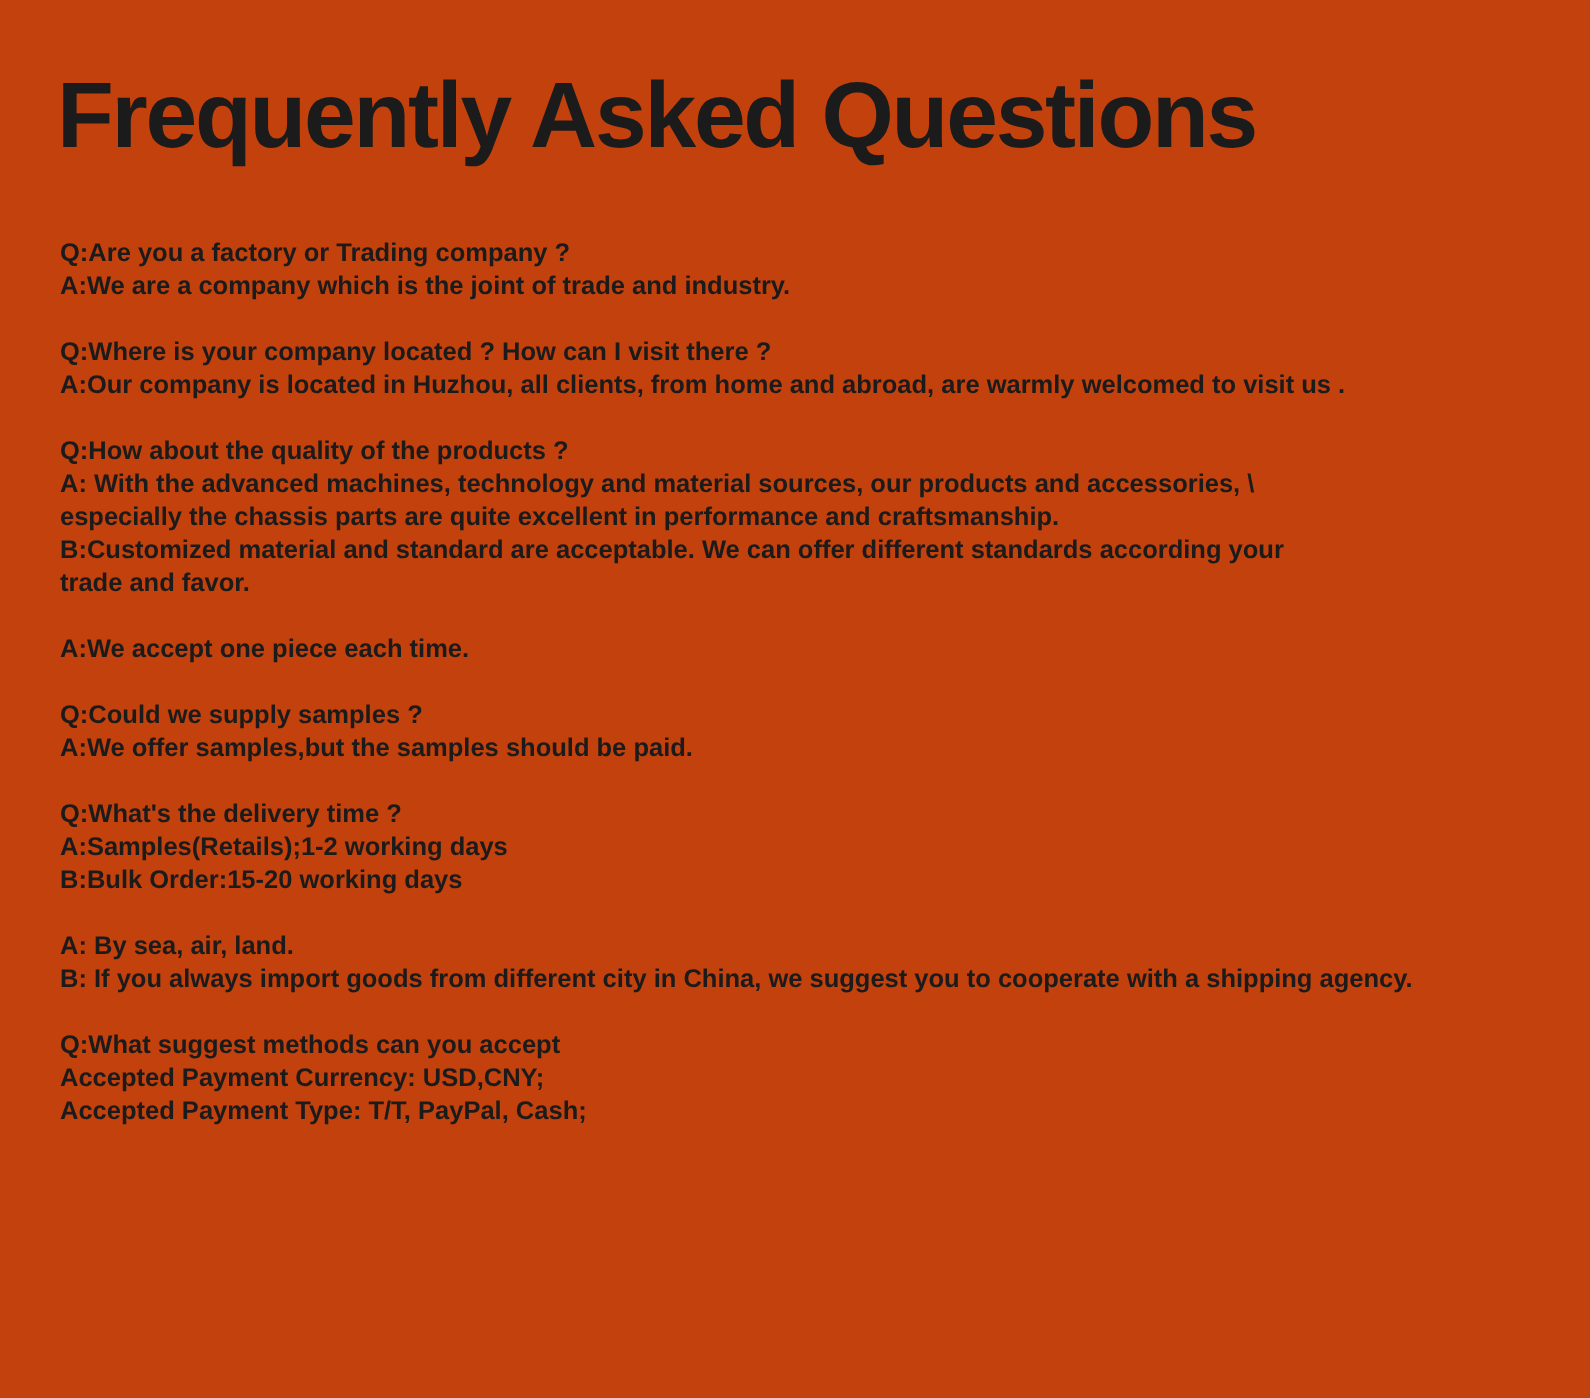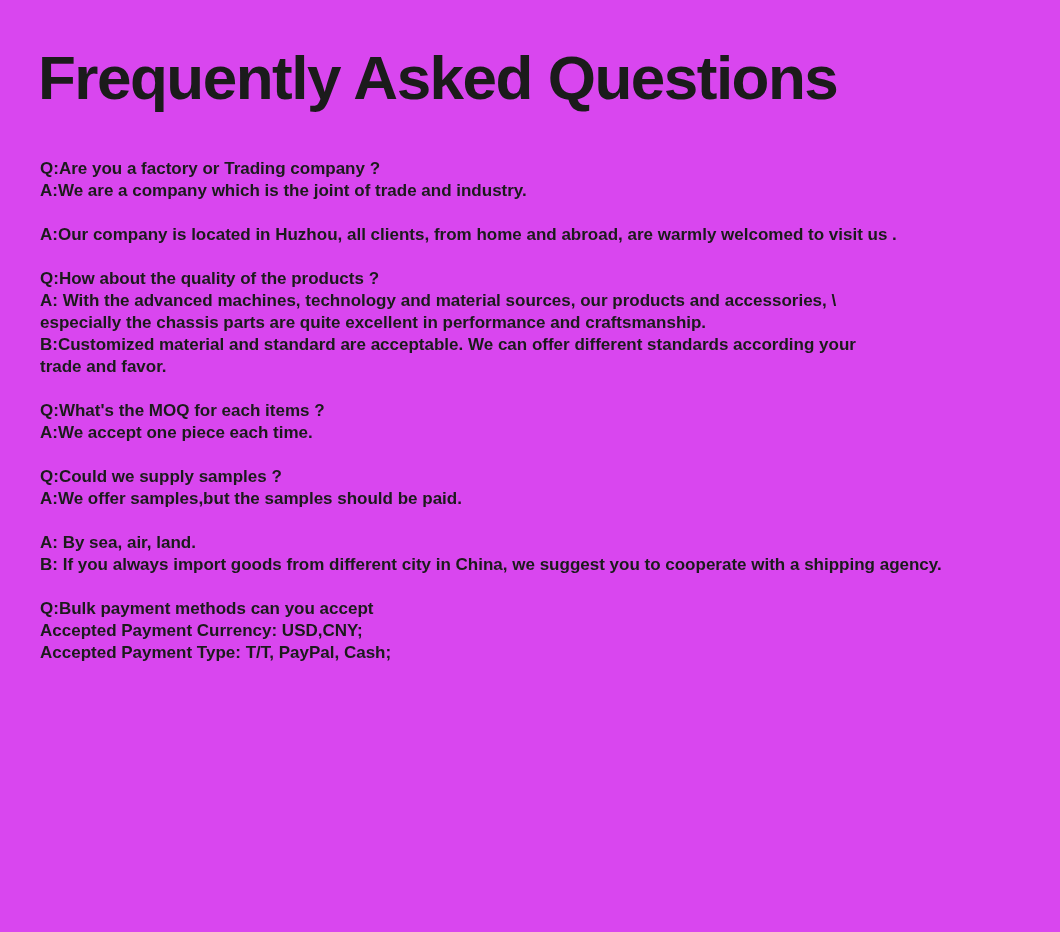--- a/index.html
+++ b/index.html
@@ -12,21 +12,21 @@
     height: 932px;
     overflow: hidden;
     font-family: "Liberation Sans", sans-serif;
     color: #1b1b1b;
   }
   .page {
     box-sizing: border-box;
     width: 1060px;
     height: 932px;
     padding: 44px 30px 0 38px;
-    background: #d946ef;
+    background: #c2410c;
   }
   .page-title {
     margin: 0 0 46px 0;
     font-size: 62px;
     line-height: 1.1;
     font-weight: 700;
     letter-spacing: -1.5px;
     color: #1b1b1b;
     white-space: nowrap;
   }
@@ -52,47 +52,52 @@
   <h1 class="page-title">Frequently Asked Questions</h1>
 
   <div class="faq-list">
 
     <section class="faq-section">
       <div class="faq-line">Q:Are you a factory or Trading company ?</div>
       <div class="faq-line">A:We are a company which is the joint of trade and industry.</div>
     </section>
 
     <section class="faq-section">
+      <div class="faq-line">Q:Where is your company located ? How can I visit there ?</div>
       <div class="faq-line">A:Our company is located in Huzhou, all clients, from home and abroad, are warmly welcomed to visit us .</div>
     </section>
 
     <section class="faq-section">
       <div class="faq-line">Q:How about the quality of the products ?</div>
       <div class="faq-line">A: With the advanced machines, technology and material sources, our products and accessories, \</div>
       <div class="faq-line">especially the chassis parts are quite excellent in performance and craftsmanship.</div>
       <div class="faq-line">B:Customized material and standard are acceptable. We can offer different standards according your</div>
       <div class="faq-line">trade and favor.</div>
     </section>
 
     <section class="faq-section">
-      <div class="faq-line">Q:What's the MOQ for each items ?</div>
       <div class="faq-line">A:We accept one piece each time.</div>
     </section>
 
     <section class="faq-section">
       <div class="faq-line">Q:Could we supply samples ?</div>
       <div class="faq-line">A:We offer samples,but the samples should be paid.</div>
     </section>
 
+    <section class="faq-section">
+      <div class="faq-line">Q:What's the delivery time ?</div>
+      <div class="faq-line">A:Samples(Retails);1-2 working days</div>
+      <div class="faq-line">B:Bulk Order:15-20 working days</div>
+    </section>
 
     <section class="faq-section">
       <div class="faq-line">A: By sea, air, land.</div>
       <div class="faq-line">B: If you always import goods from different city in China, we suggest you to cooperate with a shipping agency.</div>
     </section>
 
     <section class="faq-section">
-      <div class="faq-line">Q:Bulk payment methods can you accept</div>
+      <div class="faq-line">Q:What suggest methods can you accept</div>
       <div class="faq-line">Accepted Payment Currency: USD,CNY;</div>
       <div class="faq-line">Accepted Payment Type: T/T, PayPal, Cash;</div>
     </section>
 
   </div>
 </div>
 
 </body></html>

